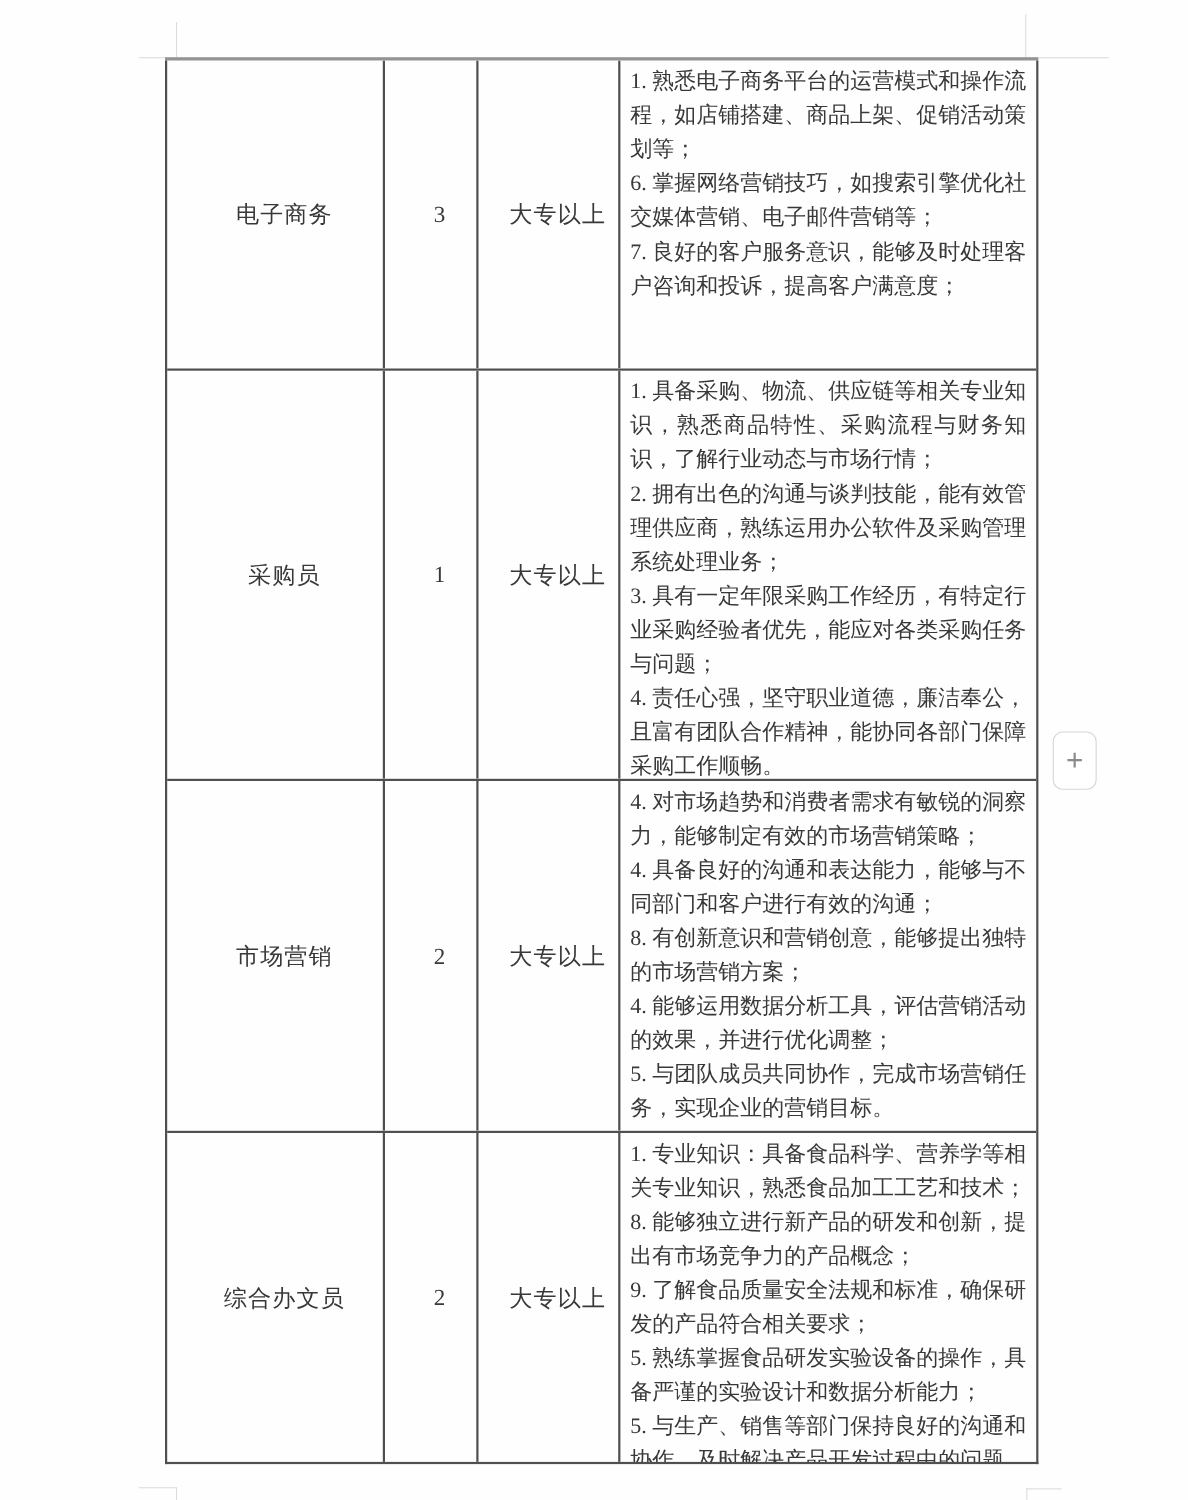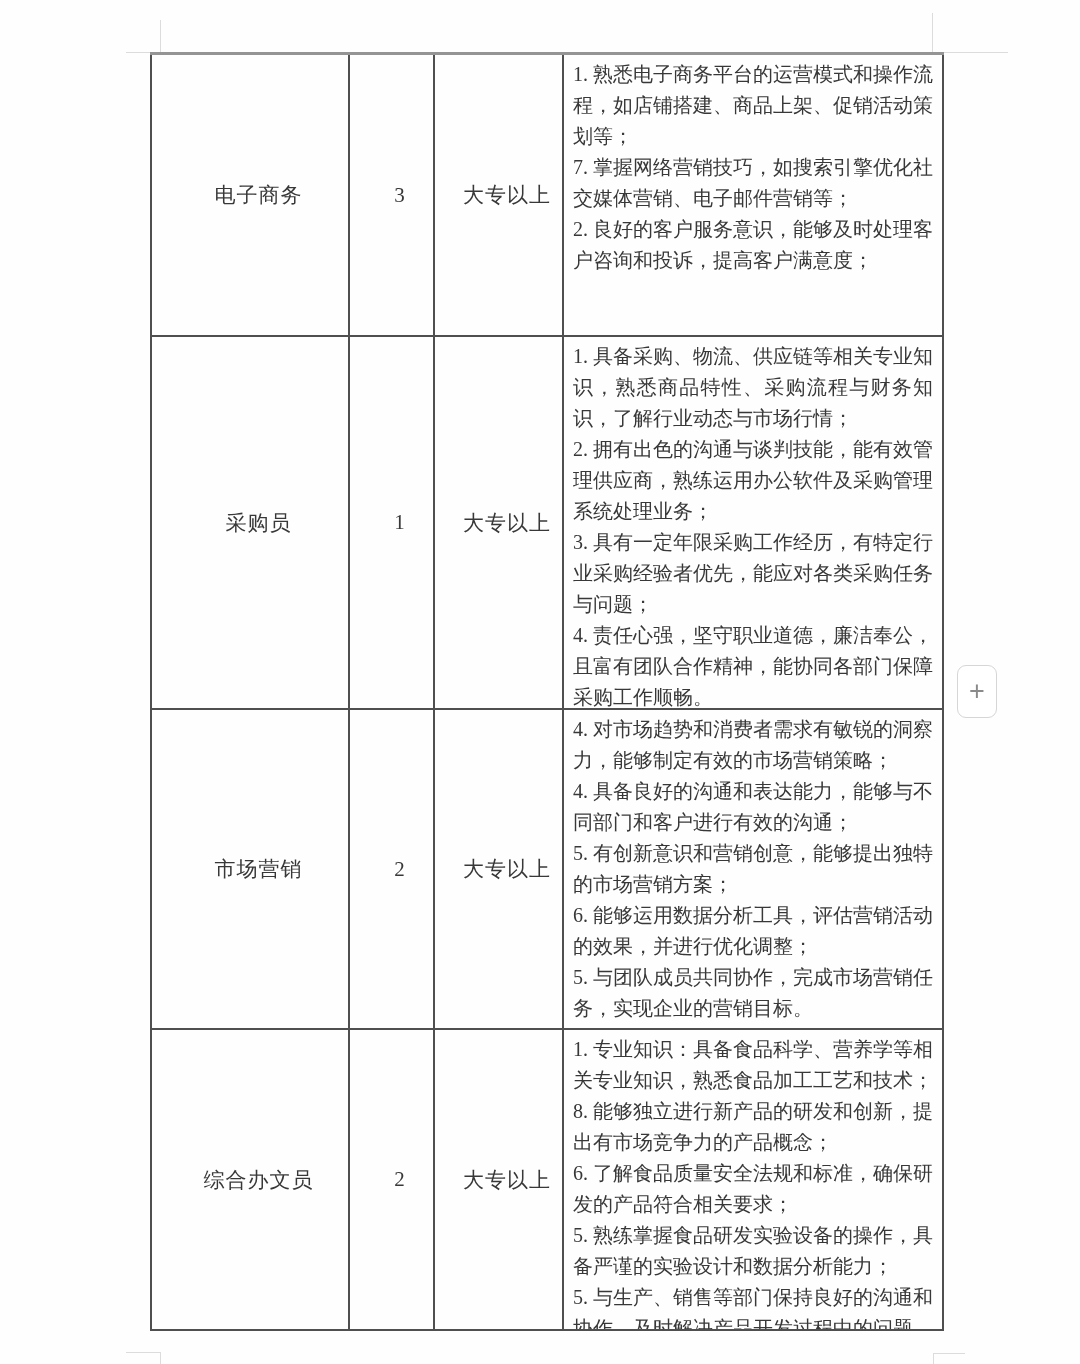--- a/index.html
+++ b/index.html
@@ -96,22 +96,22 @@
   <div class="top-rule"></div>
 
   <div class="doc-table">
 
     <div class="trow r1">
       <div class="cell center">电子商务</div>
       <div class="cell center">3</div>
       <div class="cell center">大专以上</div>
       <div class="cell reqs">
         <div class="req-item">1. 熟悉电子商务平台的运营模式和操作流程，如店铺搭建、商品上架、促销活动策划等；</div>
-        <div class="req-item">7. 掌握网络营销技巧，如搜索引擎优化社交媒体营销、电子邮件营销等；</div>
-        <div class="req-item">2. 良好的客户服务意识，能够及时处理客户咨询和投诉，提高客户满意度；</div>
+        <div class="req-item">6. 掌握网络营销技巧，如搜索引擎优化社交媒体营销、电子邮件营销等；</div>
+        <div class="req-item">7. 良好的客户服务意识，能够及时处理客户咨询和投诉，提高客户满意度；</div>
       </div>
     </div>
 
     <div class="trow r2">
       <div class="cell center">采购员</div>
       <div class="cell center">1</div>
       <div class="cell center">大专以上</div>
       <div class="cell reqs">
         <div class="req-item">1. 具备采购、物流、供应链等相关专业知识，熟悉商品特性、采购流程与财务知识，了解行业动态与市场行情；</div>
         <div class="req-item">2. 拥有出色的沟通与谈判技能，能有效管理供应商，熟练运用办公软件及采购管理系统处理业务；</div>
@@ -120,34 +120,34 @@
       </div>
     </div>
 
     <div class="trow r3">
       <div class="cell center">市场营销</div>
       <div class="cell center">2</div>
       <div class="cell center">大专以上</div>
       <div class="cell reqs">
         <div class="req-item">4. 对市场趋势和消费者需求有敏锐的洞察力，能够制定有效的市场营销策略；</div>
         <div class="req-item">4. 具备良好的沟通和表达能力，能够与不同部门和客户进行有效的沟通；</div>
-        <div class="req-item">5. 有创新意识和营销创意，能够提出独特的市场营销方案；</div>
-        <div class="req-item">6. 能够运用数据分析工具，评估营销活动的效果，并进行优化调整；</div>
+        <div class="req-item">8. 有创新意识和营销创意，能够提出独特的市场营销方案；</div>
+        <div class="req-item">4. 能够运用数据分析工具，评估营销活动的效果，并进行优化调整；</div>
         <div class="req-item">5. 与团队成员共同协作，完成市场营销任务，实现企业的营销目标。</div>
       </div>
     </div>
 
     <div class="trow r4">
       <div class="cell center">综合办文员</div>
       <div class="cell center">2</div>
       <div class="cell center">大专以上</div>
       <div class="cell reqs">
         <div class="req-item">1. 专业知识：具备食品科学、营养学等相关专业知识，熟悉食品加工工艺和技术；</div>
         <div class="req-item">8. 能够独立进行新产品的研发和创新，提出有市场竞争力的产品概念；</div>
-        <div class="req-item">6. 了解食品质量安全法规和标准，确保研发的产品符合相关要求；</div>
+        <div class="req-item">9. 了解食品质量安全法规和标准，确保研发的产品符合相关要求；</div>
         <div class="req-item">5. 熟练掌握食品研发实验设备的操作，具备严谨的实验设计和数据分析能力；</div>
         <div class="req-item">5. 与生产、销售等部门保持良好的沟通和协作，及时解决产品开发过程中的问题。</div>
       </div>
     </div>
 
   </div>
 
   <div class="zoom-btn">
     <span>+</span>
   </div>

